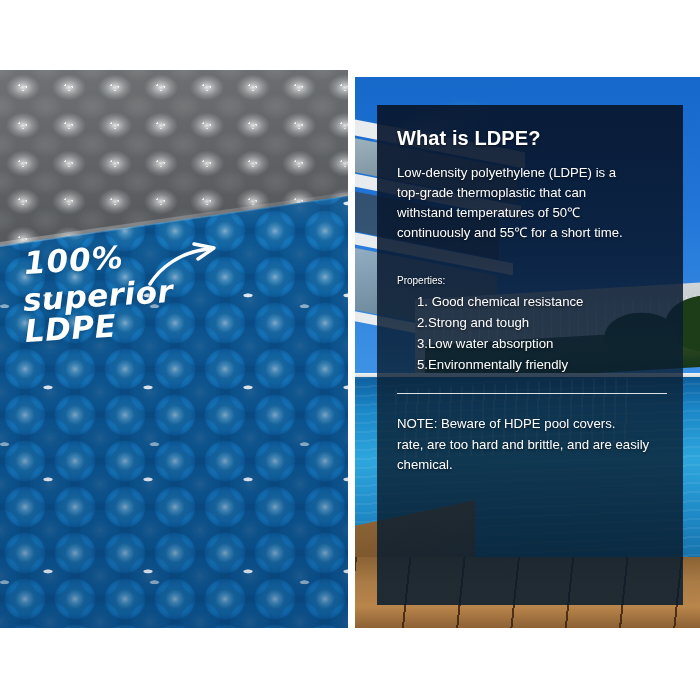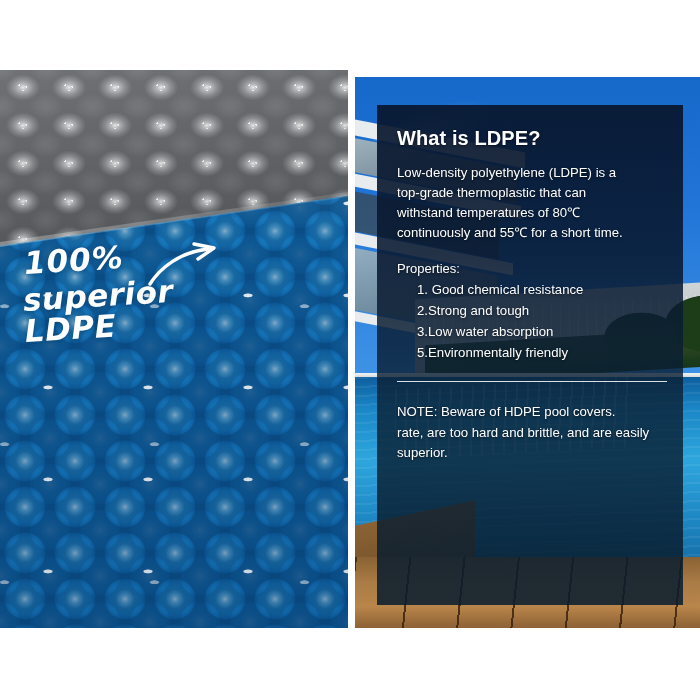--- a/index.html
+++ b/index.html
@@ -150,24 +150,24 @@
          background:linear-gradient(180deg,#8a6234,#6e4c27); transform:skewY(-12deg); }
 
   
   .overlay{
     position:absolute; left:22px; top:28px; width:306px; height:500px;
     background:linear-gradient(180deg, rgba(8,22,45,.93) 0%, rgba(8,24,48,.88) 30%, rgba(10,32,52,.80) 58%, rgba(8,28,46,.86) 100%);
   }
   .ov-inner{ position:absolute; left:20px; right:16px; top:22px; color:#fff; }
   .title{ font-size:20px; font-weight:700; letter-spacing:.1px; margin-bottom:13px;
           text-shadow:0 1px 3px rgba(0,0,0,.55); }
-  .para{ font-size:13.2px; line-height:20px; margin-bottom:16px;
+  .para{ font-size:13.2px; line-height:20px; margin-bottom:28px;
          text-shadow:0 1px 3px rgba(0,0,0,.6); }
   .para .ln{ display:block; }
-  .props-head{ font-size:13px; line-height:20px; text-shadow:0 1px 3px rgba(0,0,0,.6); }
+  .props-head{ font-size:10px; line-height:20px; text-shadow:0 1px 3px rgba(0,0,0,.6); }
   .props{ list-style:none; }
   .props li{ font-size:13.2px; line-height:21px; text-shadow:0 1px 3px rgba(0,0,0,.6);margin-left:20px; }
   .rule{ height:1px; background:rgba(255,255,255,.85); margin:18px 0 20px 0; }
   .note{ font-size:13.2px; line-height:20.5px; text-shadow:0 1px 3px rgba(0,0,0,.6); }
   .note .ln{ display:block; }
 </style>
 </head>
 <body>
 
 <div class="canvas">
@@ -218,36 +218,36 @@
     <div class="deck-left"></div>
     <div class="deck"></div>
 
     <div class="overlay">
       <div class="ov-inner">
         <div class="title">What is LDPE?</div>
 
         <div class="para">
           <span class="ln">Low-density polyethylene (LDPE) is a</span>
           <span class="ln">top-grade thermoplastic that can</span>
-          <span class="ln">withstand temperatures of 80℃</span>
+          <span class="ln">withstand temperatures of 50℃</span>
           <span class="ln">continuously and 55℃ for a short time.</span>
         </div>
 
         <div class="props-head">Properties:</div>
         <ul class="props">
           <li>1. Good chemical resistance</li>
           <li>2.Strong and tough</li>
           <li>3.Low water absorption</li>
           <li>5.Environmentally friendly</li>
         </ul>
 
         <div class="rule"></div>
 
         <div class="note">
           <span class="ln">NOTE: Beware of HDPE pool covers.</span>
           <span class="ln">rate, are too hard and brittle, and are easily</span>
-          <span class="ln">superior.</span>
+          <span class="ln">chemical.</span>
         </div>
       </div>
     </div>
   </div>
 
 </div>
 
 </body></html>

